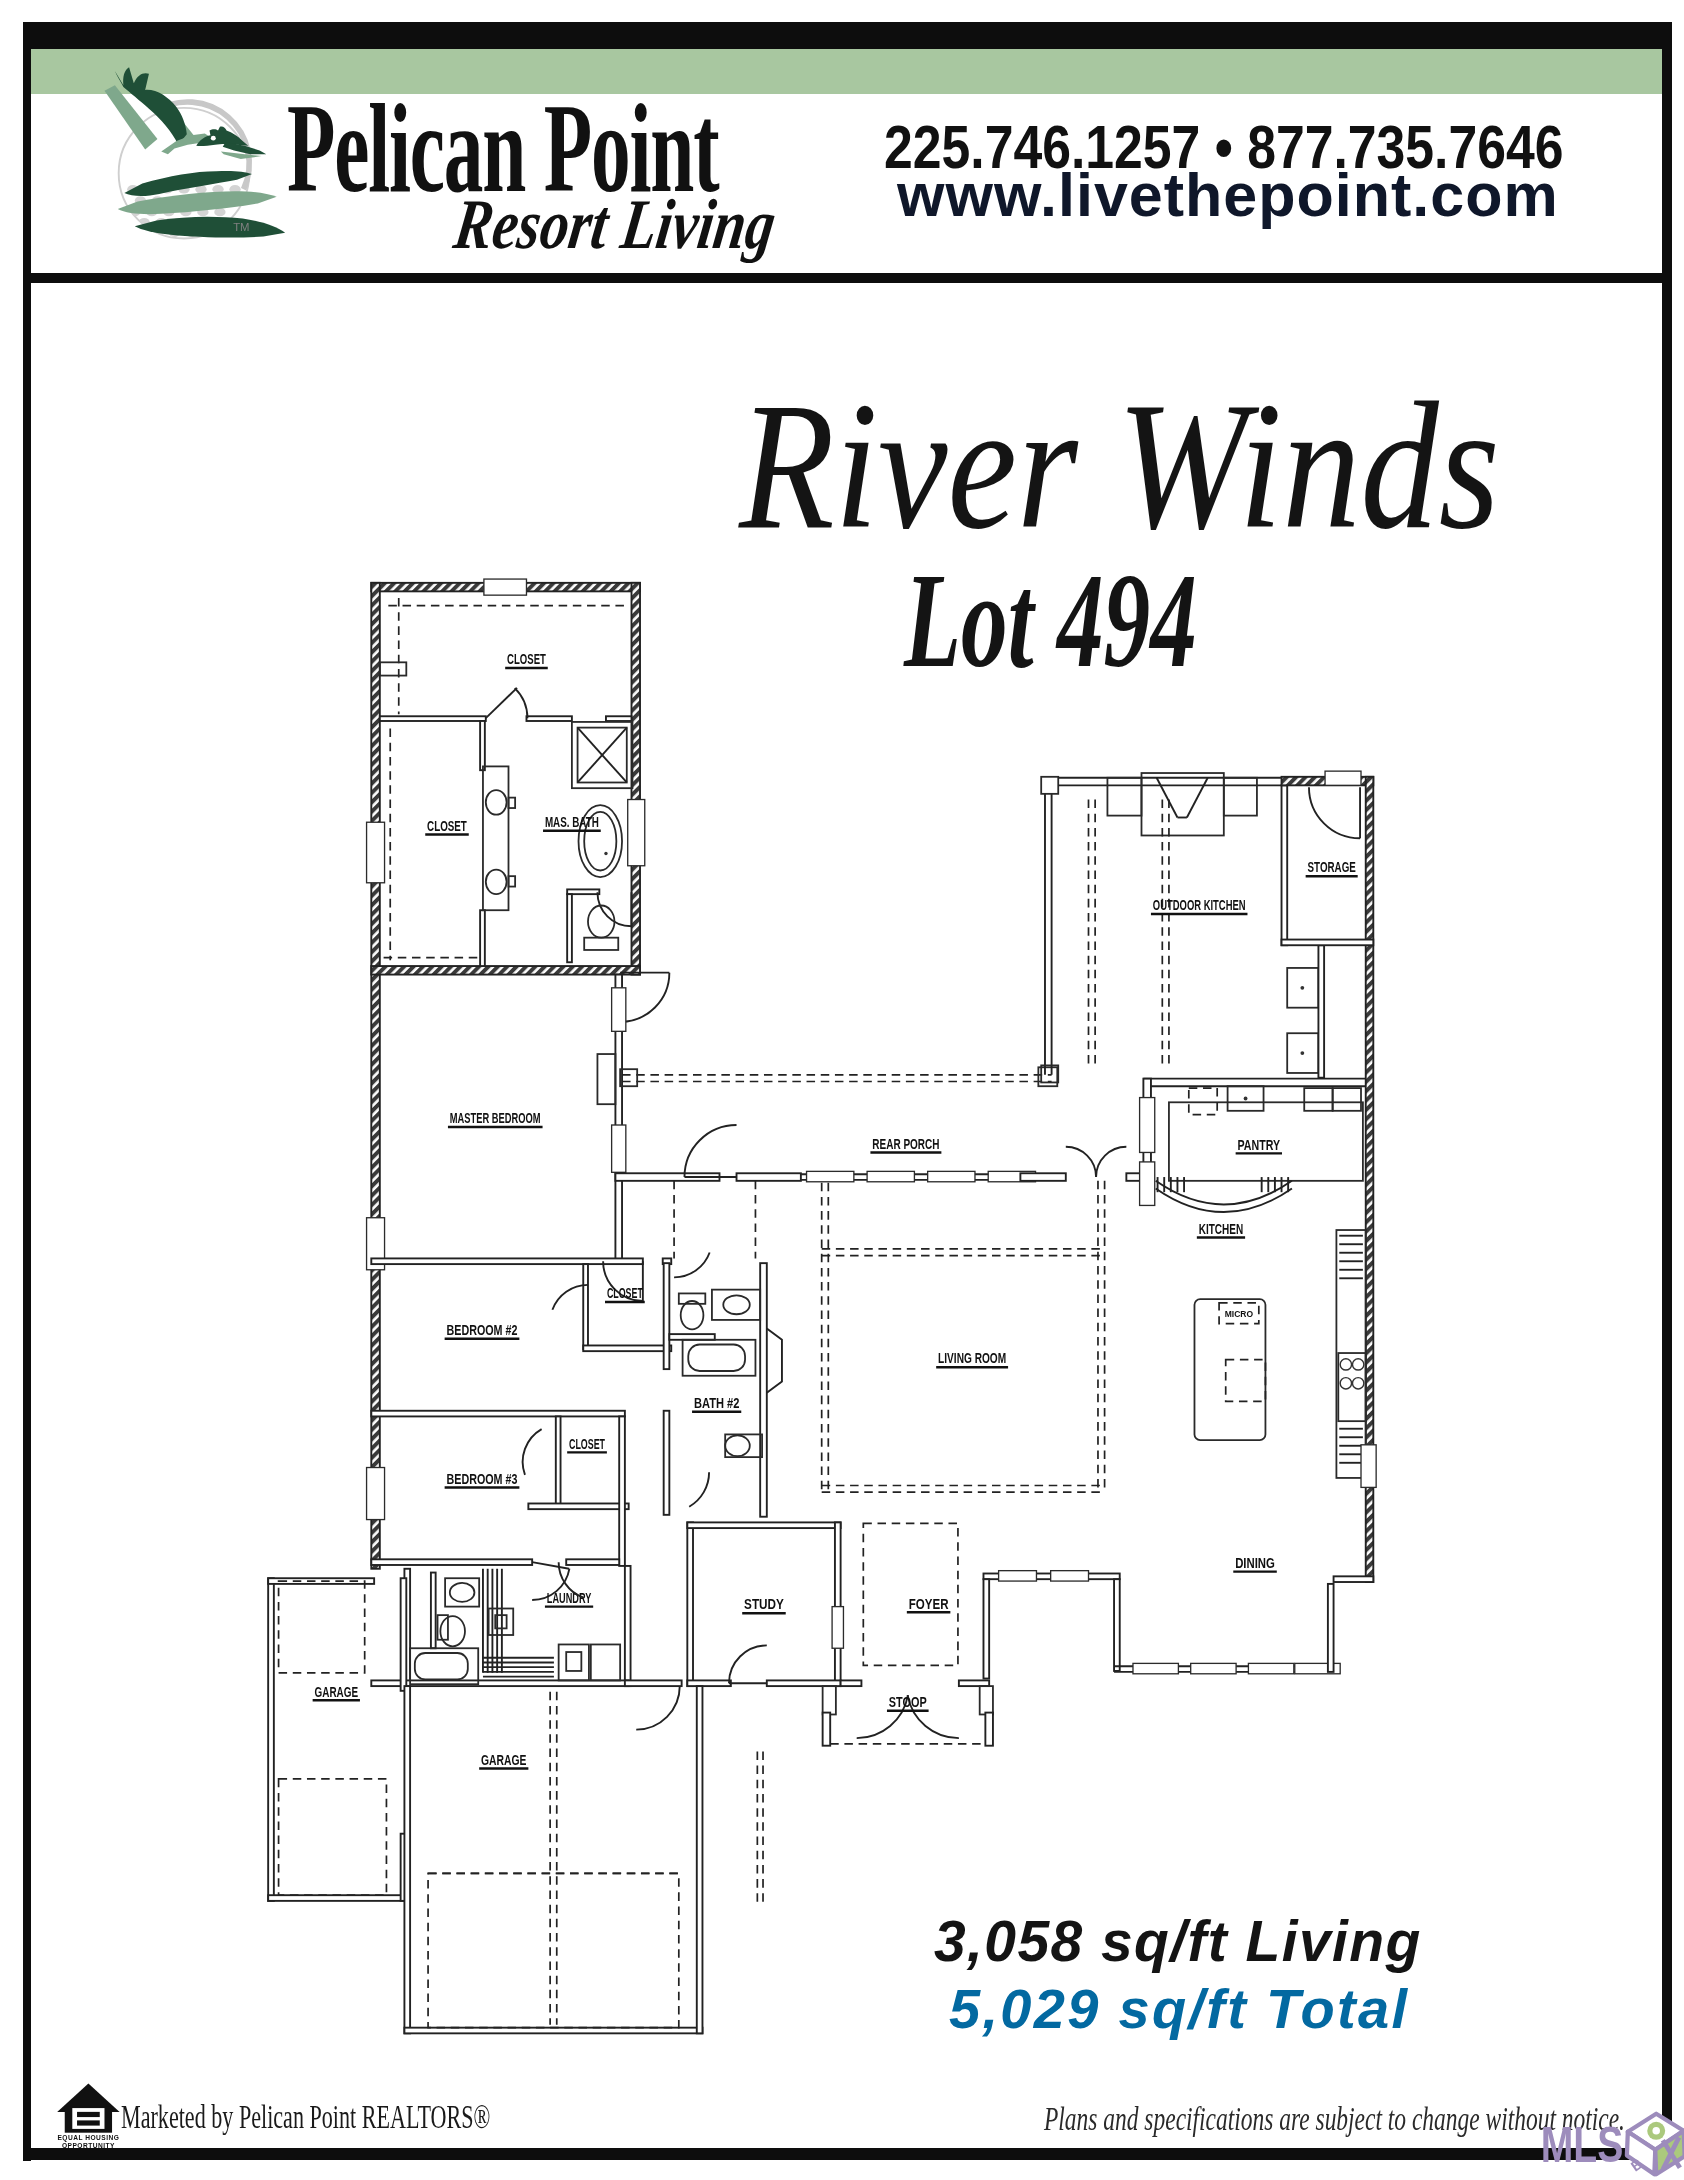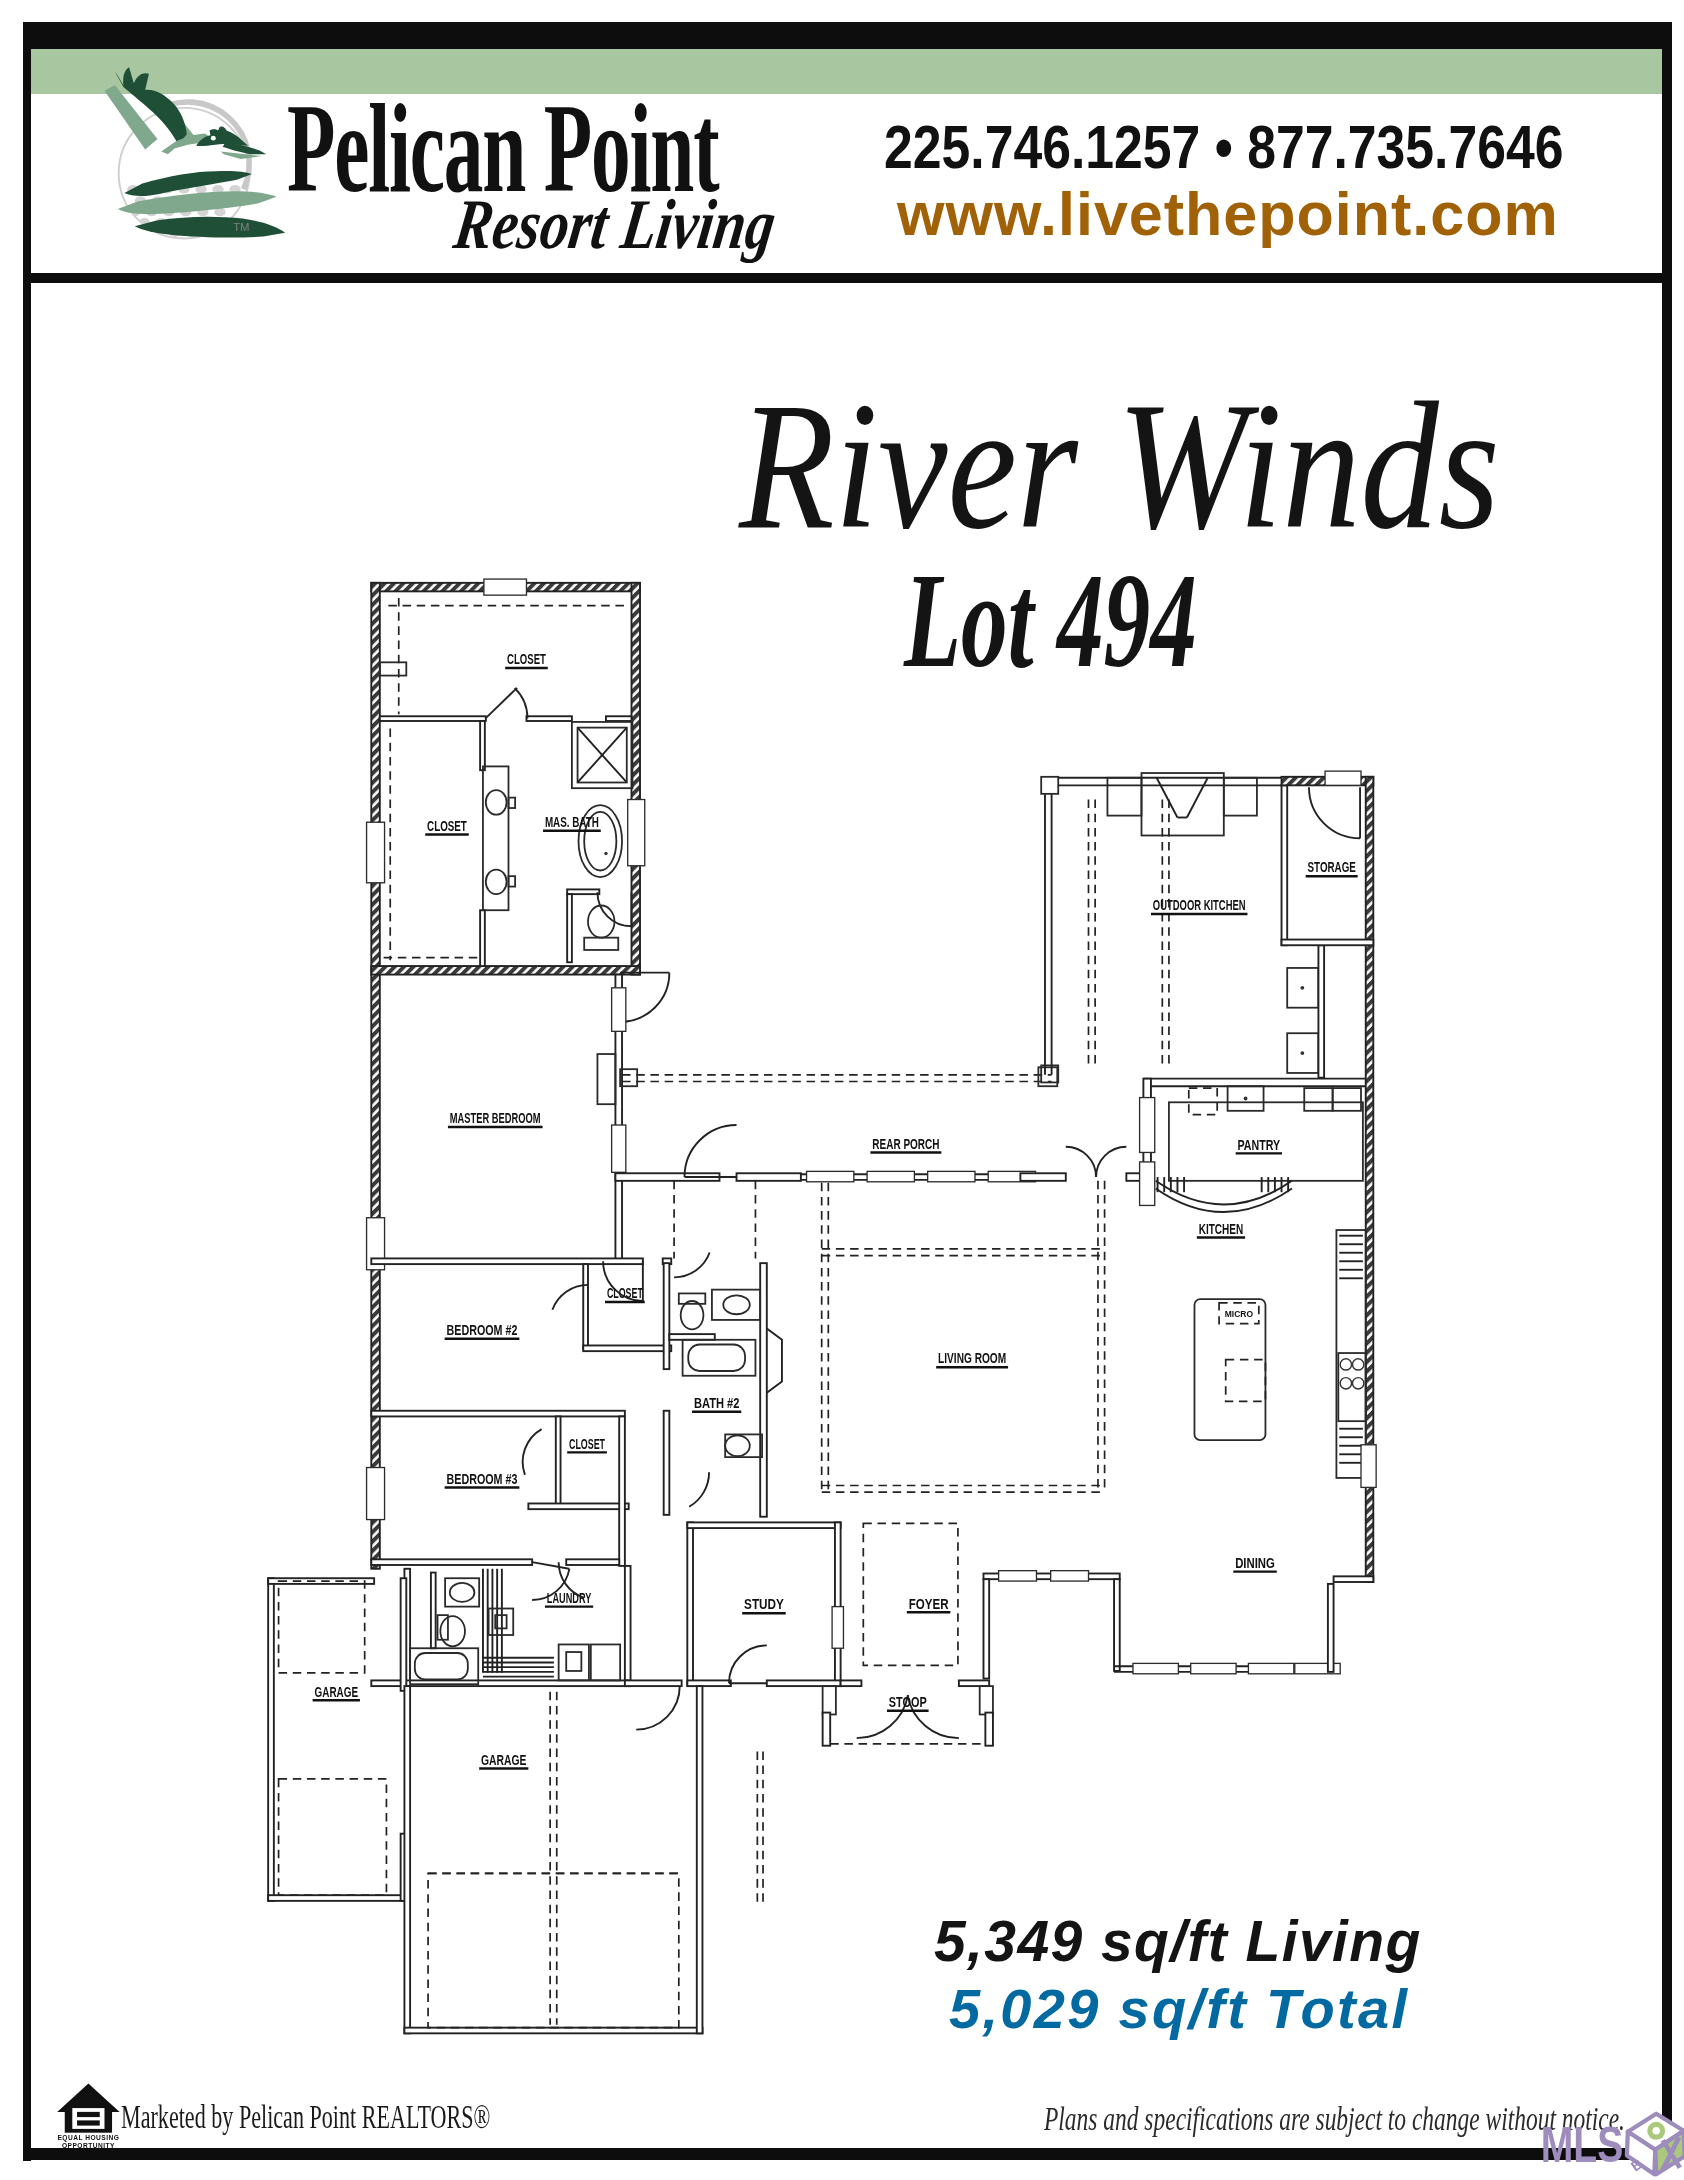--- a/index.html
+++ b/index.html
@@ -14,21 +14,21 @@
   #green{left:30px;top:48px;width:1632px;height:46px;background:#a8c7a0;}
   #rule{left:30px;top:273px;width:1632px;height:9.5px;background:#0d0d0d;}
   
   #pp{left:287px;top:85px;font-family:"Liberation Serif",serif;line-height:1;
       font-weight:bold;font-size:127px;color:#111;letter-spacing:-1.9px;white-space:nowrap;
       transform:scale(0.624,1);transform-origin:0 0;}
   #rl{left:460px;top:189px;font-family:"Liberation Serif",serif;line-height:1;
       font-weight:bold;font-style:italic;font-size:71px;color:#111;transform:skewX(-8deg) scale(0.807,1);transform-origin:0 0;white-space:nowrap;}
   #phone{left:884px;top:116px;font-weight:bold;font-size:62px;line-height:1;color:#111;white-space:nowrap;
       transform:scale(0.834,1);transform-origin:0 0;}
-  #www{left:897px;top:184px;font-weight:bold;font-size:61px;line-height:1;color:#a16207;white-space:nowrap;letter-spacing:1px;}
+  #www{left:897px;top:165px;font-weight:bold;font-size:61px;line-height:1;color:#0f172a;white-space:nowrap;letter-spacing:1px;}
   
   #title{left:739px;top:375px;font-family:"Liberation Serif",serif;line-height:1;
       font-style:italic;font-size:182px;color:#141414;white-space:nowrap;transform:scale(0.86,1);transform-origin:0 0;}
   #lot{left:904px;top:552px;font-family:"Liberation Serif",serif;line-height:1;
       font-style:italic;font-weight:bold;font-size:136px;color:#141414;white-space:nowrap;transform:scale(0.686,1);transform-origin:0 0;}
   
   #stat1{left:934px;top:1913px;font-weight:bold;font-style:italic;font-size:57px;line-height:1;color:#141414;white-space:nowrap;letter-spacing:1.4px;}
   #stat2{left:949px;top:1981px;font-weight:bold;font-style:italic;font-size:56px;line-height:1;color:#0369a1;white-space:nowrap;letter-spacing:2.3px;}
   
   #mkt{left:121px;top:2101px;font-family:"Liberation Serif",serif;font-size:33px;line-height:1;color:#1a1a1a;white-space:nowrap;transform:scale(0.67,1);transform-origin:0 0;}
@@ -42,21 +42,21 @@
 <div class="abs" id="bar-left"></div>
 <div class="abs" id="bar-right"></div>
 <div class="abs" id="bar-bottom"></div>
 <div class="abs" id="rule"></div>
 <div class="abs" id="pp">Pelican Point</div>
 <div class="abs" id="rl">Resort Living</div>
 <div class="abs" id="phone">225.746.1257 • 877.735.7646</div>
 <div class="abs" id="www">www.livethepoint.com</div>
 <div class="abs" id="title">River Winds</div>
 <div class="abs" id="lot">Lot 494</div>
-<div class="abs" id="stat1">5,349 sq/ft Living</div>
+<div class="abs" id="stat1">3,058 sq/ft Living</div>
 <div class="abs" id="stat2">5,029 sq/ft Total</div>
 <div class="abs" id="mkt">Marketed by Pelican Point REALTORS®</div>
 <div class="abs" id="plans">Plans and specifications are subject to change without notice.</div>
 <svg class="abs" style="left:0;top:0" width="1685" height="2180" viewBox="0 0 1780 2304">
 <defs>
 <clipPath id="ballclip">
         <circle cx="194" cy="183" r="69"></circle>
       </clipPath>
 </defs>
 <g>

